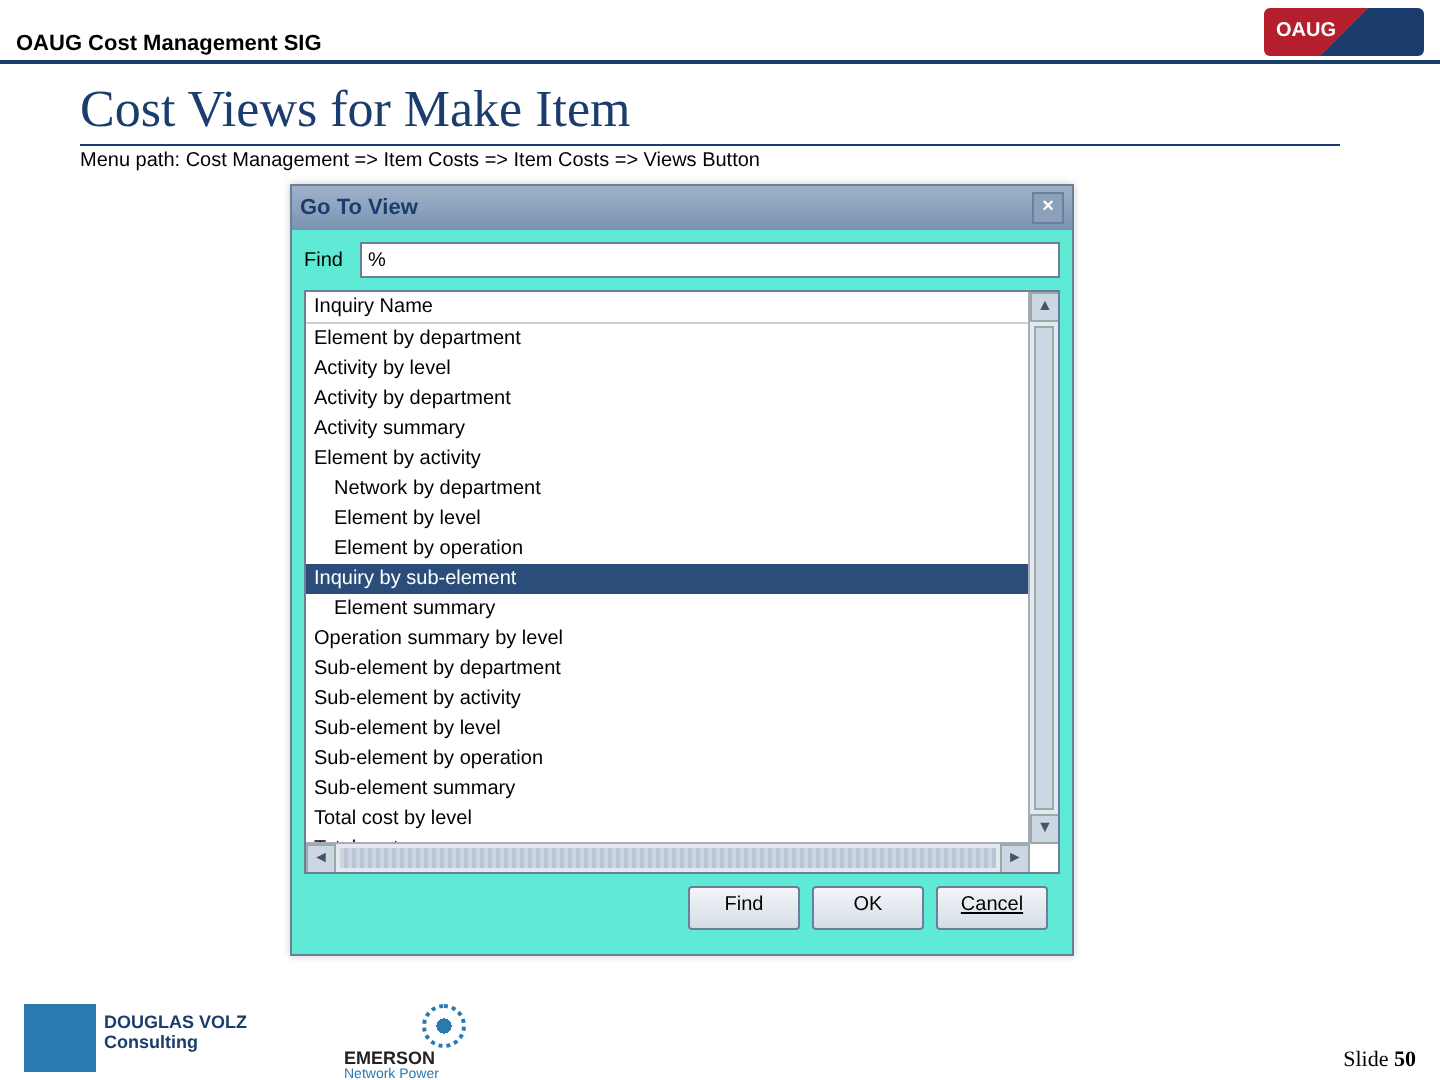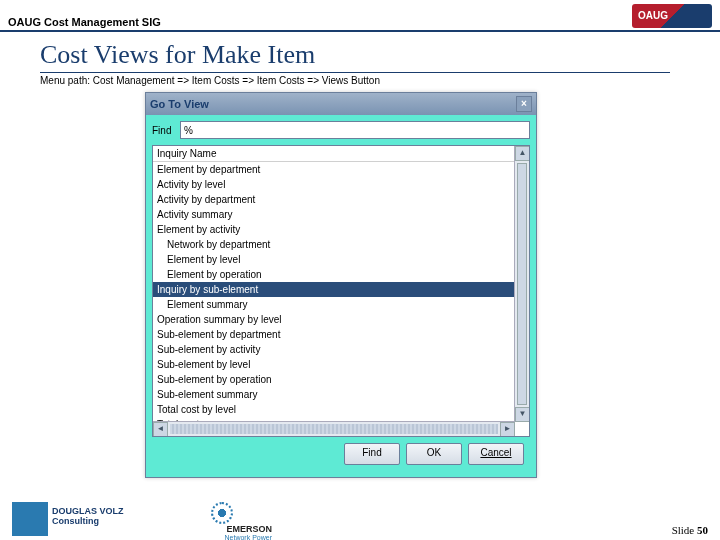--- a/index.html
+++ b/index.html
@@ -216,21 +216,21 @@
     white-space: pre;
     position: absolute;
     left: 40px; top: 4px;
     font-weight: bold;
     color: #1a3d6d;
   }
   .emerson-logo {
     width: 100px; height: 34px;
     position: relative;
     font-size: 9px;
-    text-align: right;
+    text-align: left;
   }
   .emerson-logo .burst {
     width: 18px; height: 18px;
     background: radial-gradient(circle,#2a7ab0 30%,transparent 30%);
     border: 2px dotted #2a7ab0;
     border-radius: 50%;
     margin: 0 auto;
   }
   .emerson-logo .txt { font-weight: bold; color: #222; }
   .emerson-logo .sub { color: #2a7ab0; font-size: 7px; }

